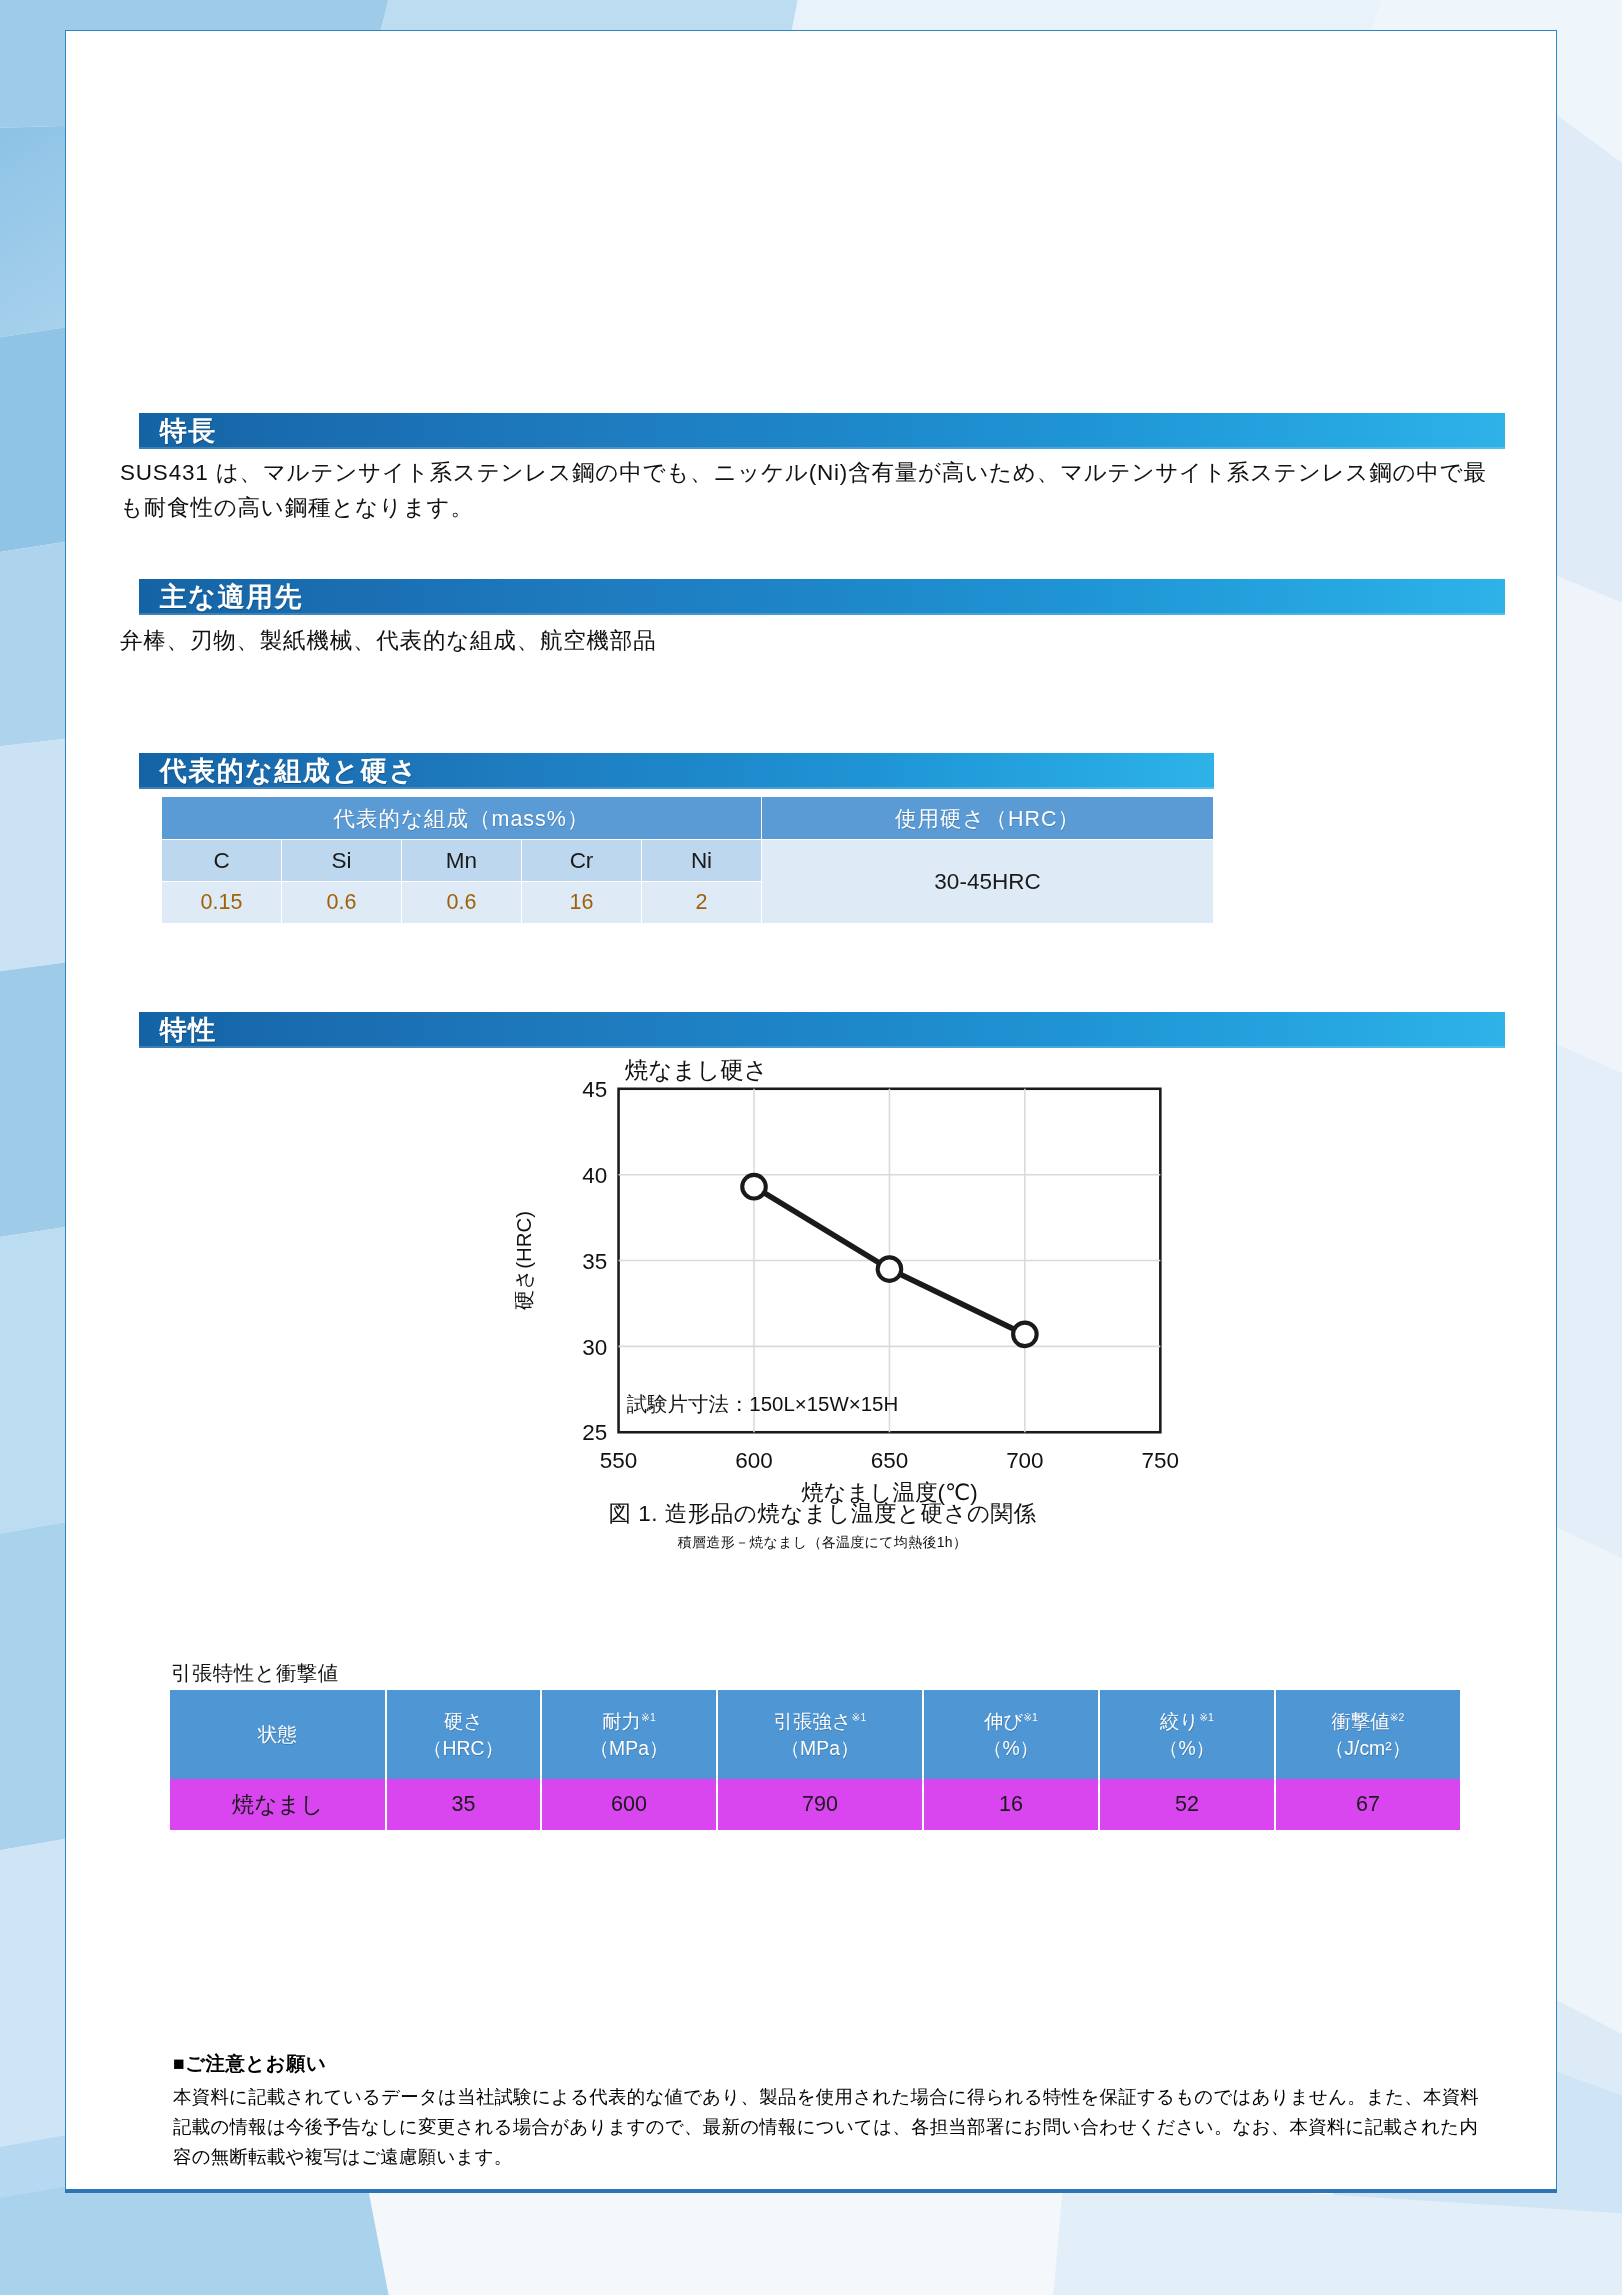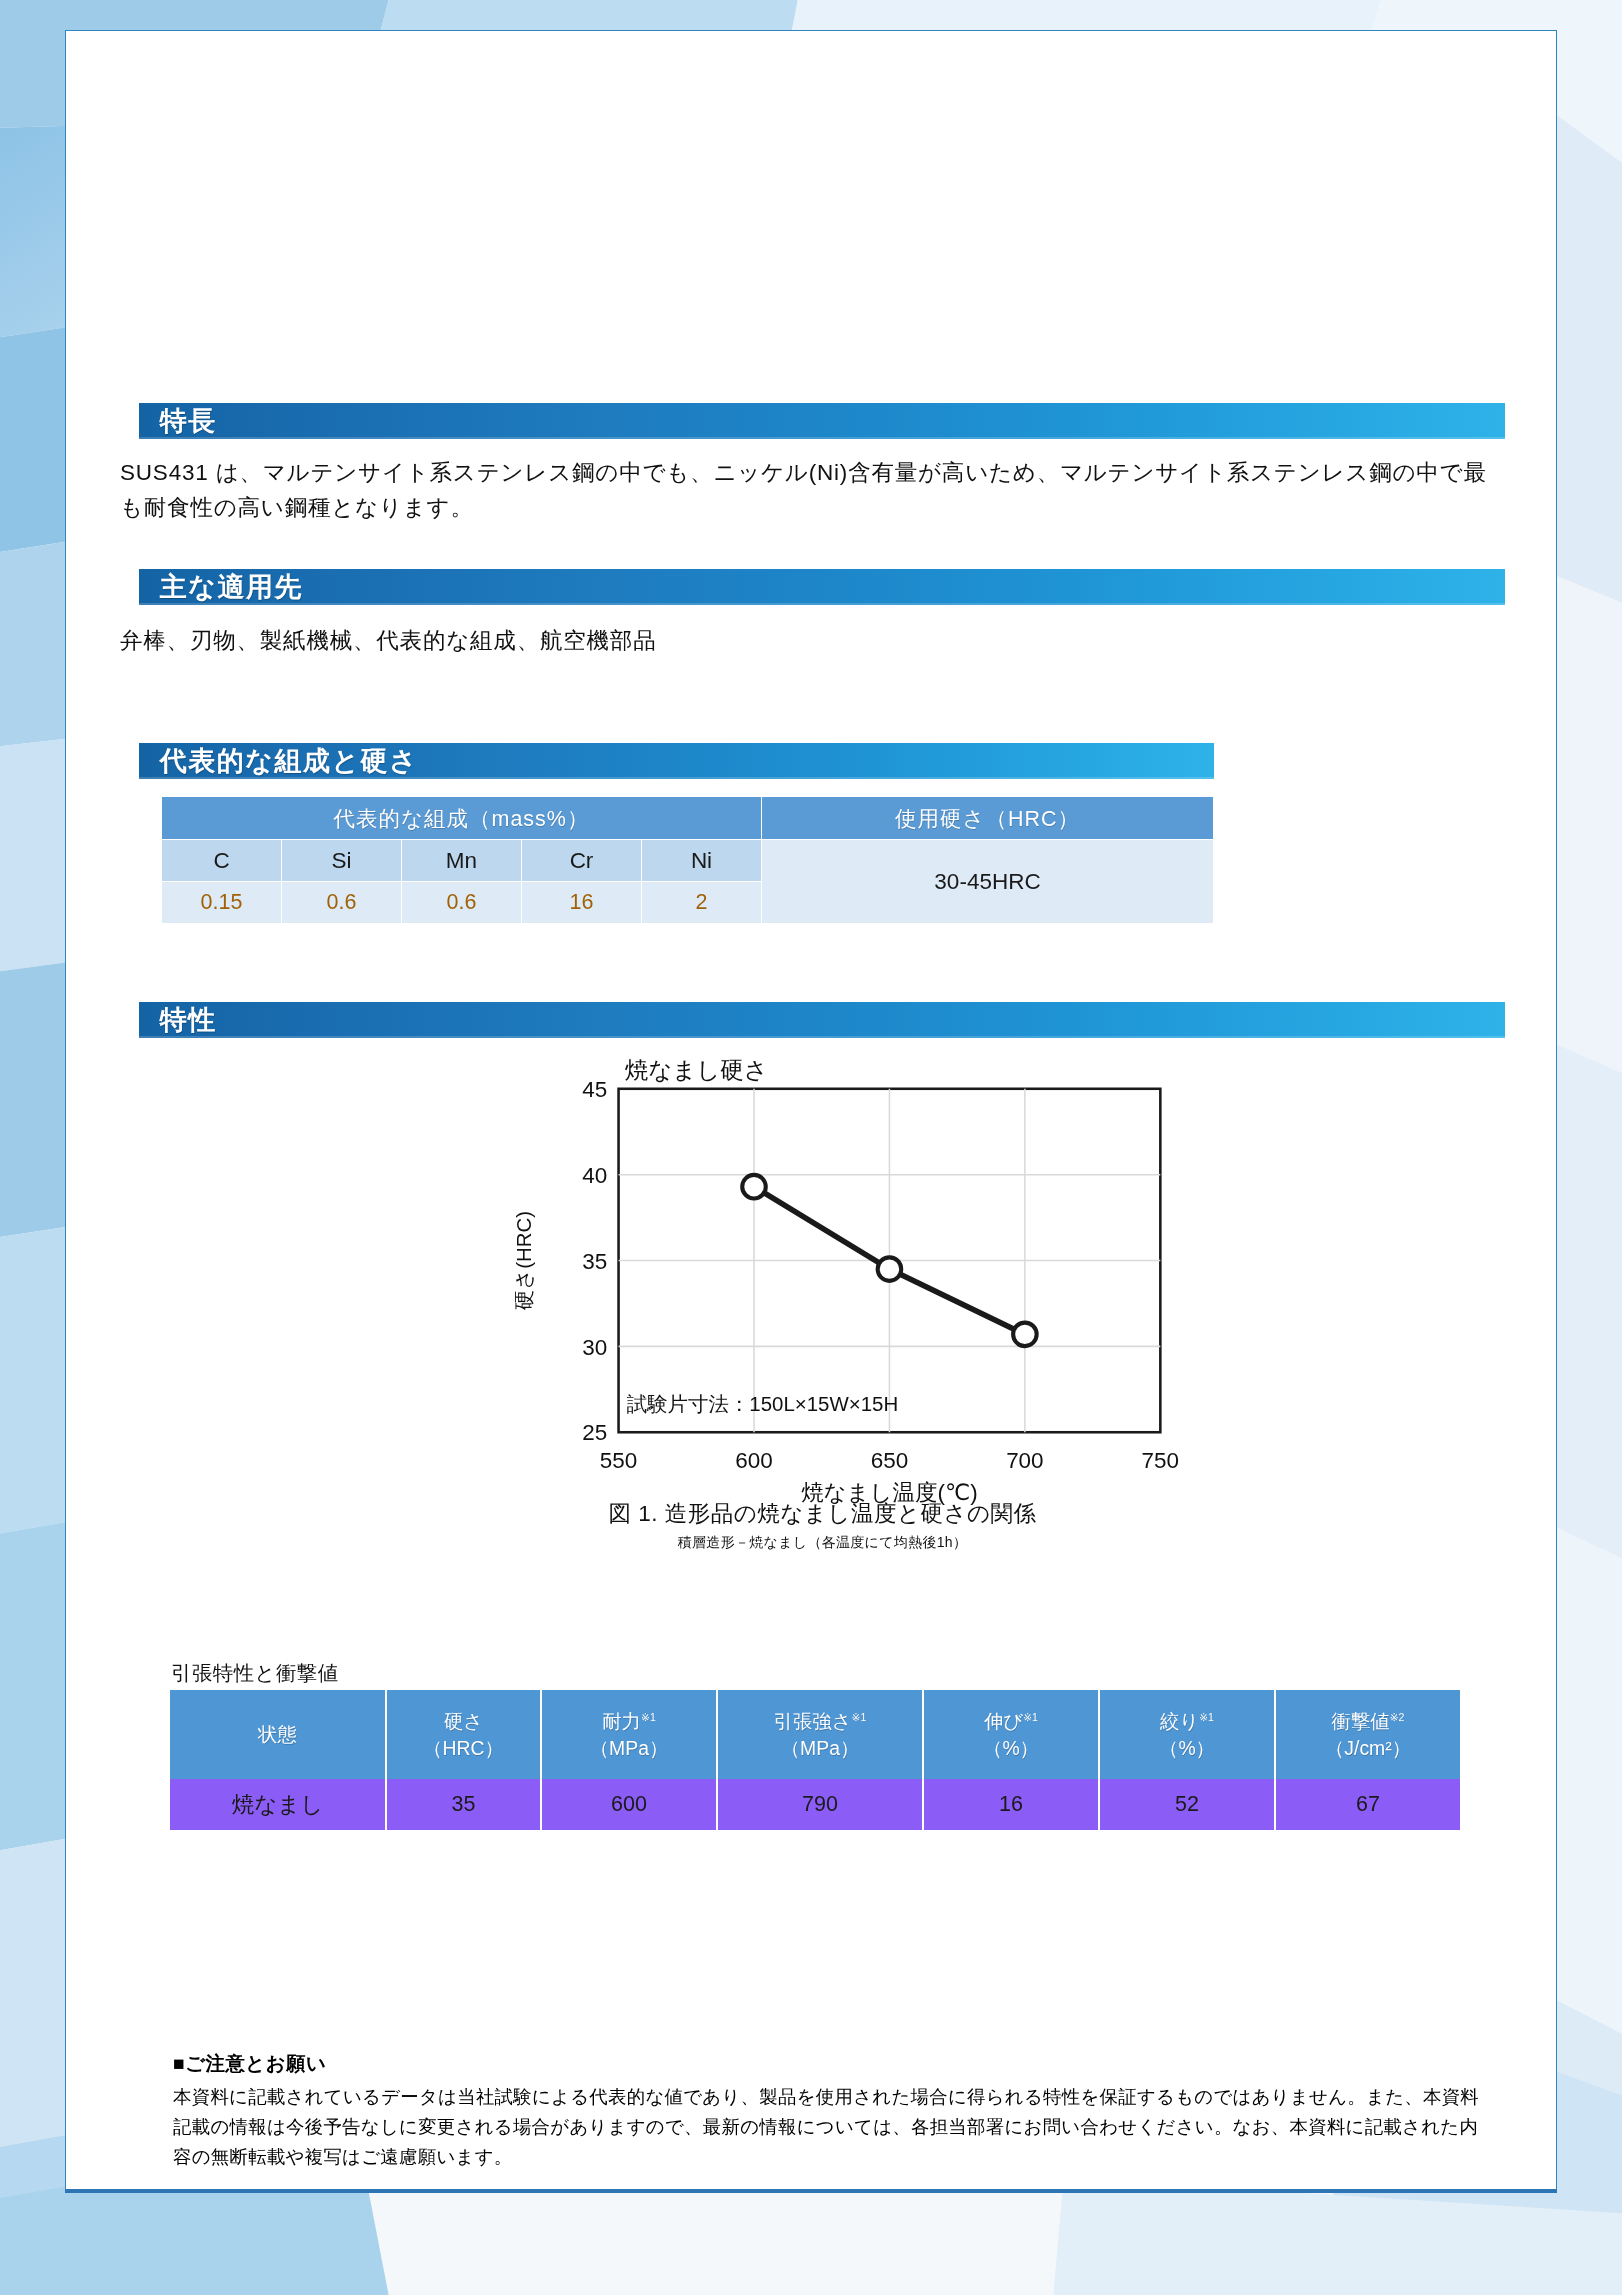--- a/index.html
+++ b/index.html
@@ -64,21 +64,21 @@
     font-weight: 400;
     letter-spacing: 7.2px;
     line-height: 1;
     font-family: "Liberation Sans", "DejaVu Sans", sans-serif;
   }
 
   
   .section-head {
     position: absolute;
     display: flex;
-    align-items: center;
+    align-items: flex-end;
     height: 56px;
   }
   .section-tab {
     width: 19.4px;
     background: #f29120;
     flex: 0 0 19.4px;
   }
   .section-bar {
     flex: 1 1 auto;
     background: linear-gradient(to right,
@@ -178,21 +178,21 @@
     color: #ffffff;
     font-weight: 400;
     font-size: 19.4px;
     line-height: 1.35;
     height: 87px;
     vertical-align: middle;
     text-align: center;
     text-shadow: 0.5px 0.5px 0.5px rgba(0,0,0,0.2);
   }
   .tensile-table td {
-    background: #8b5cf6;
+    background: #d946ef;
     color: #1a1a1a;
     font-size: 21.5px;
     height: 49px;
     text-align: center;
     vertical-align: middle;
   }
   .tensile-table td.state-cell { font-size: 22.5px; }
   sup.mk {
     font-size: 0.55em;
     vertical-align: super;

